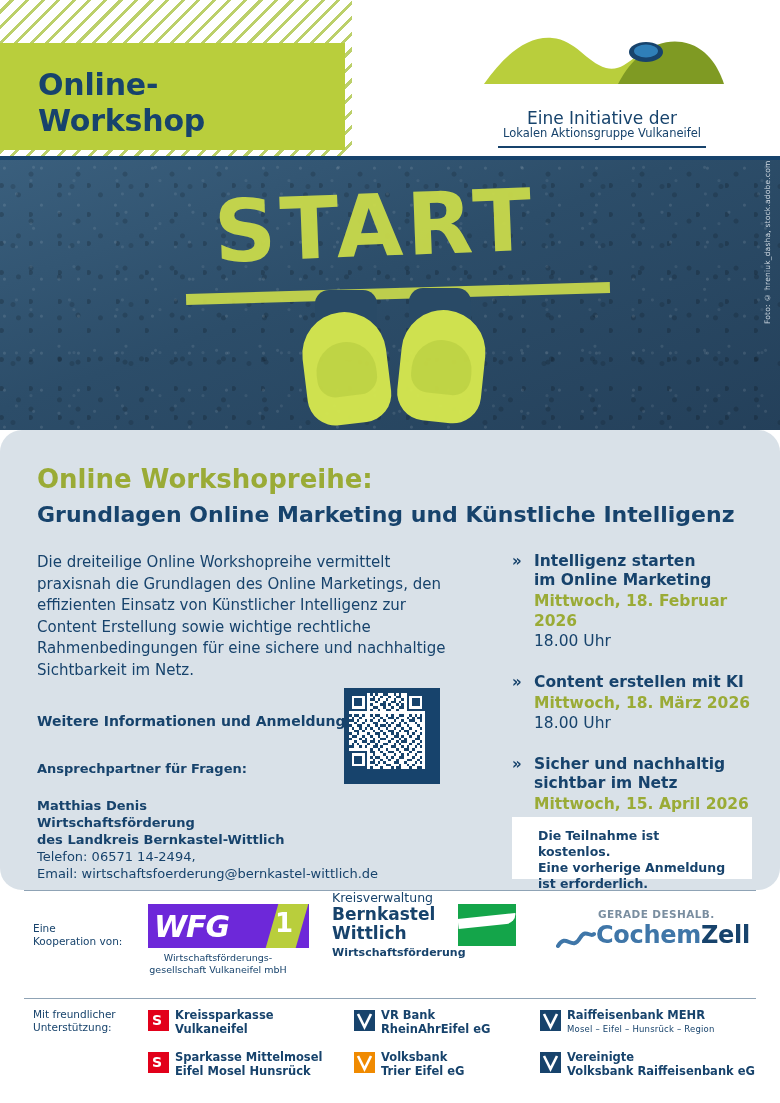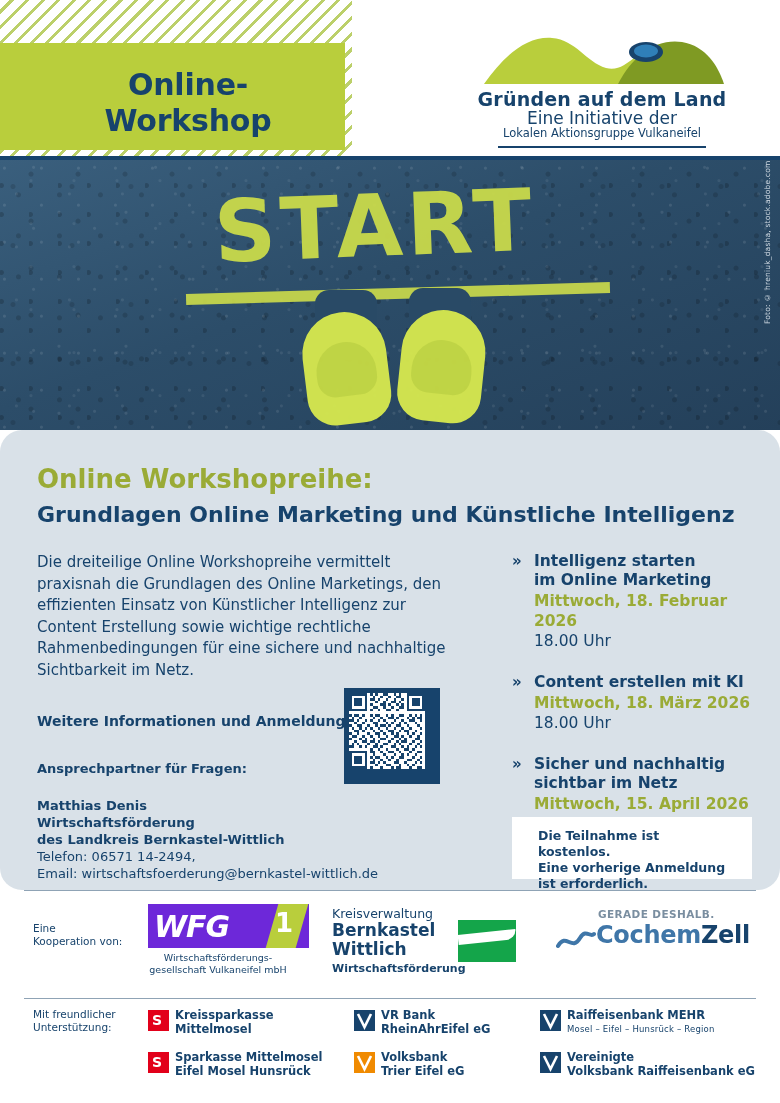--- a/index.html
+++ b/index.html
@@ -15,21 +15,21 @@
   
   .header{position:absolute;left:0;top:0;width:780px;height:160px;background:#ffffff;}
   .hdr-hatch{position:absolute;left:0;top:0;width:352px;height:160px;
     background:
       repeating-linear-gradient(-45deg,
         #bcd06a 0px, #bcd06a 3px,
         #ffffff 3px, #ffffff 11px);
   }
   .hdr-green{position:absolute;left:0;top:43px;width:345px;height:107px;background:#b9ce3c;}
   .hdr-title{position:absolute;left:38px;top:67px;width:300px;
-    font-size:30px;line-height:36px;font-weight:bold;color:#17436c;letter-spacing:-0.2px;text-align:center;}
+    font-size:30px;line-height:36px;font-weight:bold;color:#17436c;letter-spacing:-0.2px;}
   .hdr-line{position:absolute;left:0;top:156px;width:780px;height:4px;background:#17436c;}
 
   
   .logo{position:absolute;right:44px;top:22px;width:268px;height:120px;}
   .logo svg{display:block;}
   .logo-t1{position:absolute;left:0;top:66px;width:268px;text-align:center;
     font-size:19px;font-weight:bold;color:#17436c;letter-spacing:0.2px;}
   .logo-t2{position:absolute;left:0;top:89px;width:268px;text-align:center;
     font-size:17px;color:#17436c;line-height:14px;}
   .logo-t3{position:absolute;left:0;top:104px;width:268px;text-align:center;
@@ -107,21 +107,21 @@
   .wfg{position:absolute;left:148px;top:14px;width:150px;}
   .wfg-mark{width:161px;height:44px;background:#6d28d9;display:block;position:relative;}
   .wfg-mark .txt{position:absolute;left:6px;top:5px;font-size:30px;font-weight:bold;color:#fff;
     font-style:italic;letter-spacing:-1px;}
   .wfg-mark .slash{position:absolute;right:7px;top:0;width:30px;height:44px;background:#b9ce3c;
     transform:skewX(-16deg);}
   .wfg-mark .one{position:absolute;right:16px;top:4px;font-size:26px;font-weight:bold;color:#fff;}
   .wfg-sub{font-size:9.5px;line-height:11.5px;color:#17436c;margin-top:4px;text-align:center;width:140px;}
 
   
-  .kv{position:absolute;left:332px;top:16px;width:180px;}
+  .kv{position:absolute;left:332px;top:0;width:180px;}
   .kv .l1{font-size:12.5px;color:#17436c;line-height:15px;}
   .kv .l2{font-size:17px;font-weight:bold;color:#17436c;line-height:19px;}
   .kv .l3{font-size:17px;font-weight:bold;color:#17436c;line-height:19px;}
   .kv .l4{font-size:11px;font-weight:bold;color:#17436c;line-height:15px;margin-top:2px;}
   .kv-mark{position:absolute;right:-4px;top:14px;width:58px;height:42px;background:#14a54a;}
   .kv-mark:after{content:"";position:absolute;left:0;top:12px;width:58px;height:10px;background:#fff;
     border-radius:0 0 30px 0;transform:rotate(-6deg);}
 
   
   .cz{position:absolute;left:556px;top:18px;width:200px;}
@@ -152,21 +152,20 @@
     <div class="hdr-title" style="white-space:pre-line">Online-
 Workshop</div>
 
     <div class="logo">
       <svg width="268" height="66" viewBox="0 0 268 66">
         <path d="M16 62 C36 34, 58 14, 84 16 C108 18, 118 40, 138 46 C150 49, 158 42, 166 36 L178 62 Z" fill="#b9ce3c"></path>
         <path d="M150 62 C164 34, 188 16, 214 20 C238 24, 250 44, 256 62 Z" fill="#7f9a23"></path>
         <ellipse cx="178" cy="30" rx="17" ry="10" fill="#17436c"></ellipse>
         <ellipse cx="178" cy="29" rx="12" ry="6.5" fill="#2f7fb8"></ellipse>
       </svg>
-      <div class="logo-t1">Gründen auf dem Land</div>
       <div class="logo-t2">Eine Initiative der</div>
       <div class="logo-t3">Lokalen Aktionsgruppe Vulkaneifel</div>
       <div class="logo-rule"></div>
     </div>
     <div class="hdr-line"></div>
   </div>
 
   <div class="hero">
     <div class="asphalt"></div>
     <div class="start-word">START</div>
@@ -483,21 +482,21 @@
       <div class="main" style="margin-left:40px">
         <span class="light">Cochem</span><span>Zell</span>
       </div>
     </div>
 
     <div class="banks">
       <div class="ico red" style="left:148px;top:2px">
           <span class="ico-s">S</span>
         </div>
       <div class="bank" style="left:175px;top:1px;white-space:pre-line">Kreissparkasse
-Mittelmosel</div>
+Vulkaneifel</div>
 
       <div class="ico red" style="left:148px;top:44px">
           <span class="ico-s">S</span>
         </div>
       <div class="bank" style="left:175px;top:43px;white-space:pre-line">Sparkasse Mittelmosel
 Eifel Mosel Hunsrück</div>
 
       <div class="ico blue" style="left:354px;top:2px">
         <svg class="ico-v" viewBox="0 0 21 21">
             <path d="M4 4 L10.5 17 L17 4" stroke="#fff" stroke-width="2.6" fill="none"></path>

